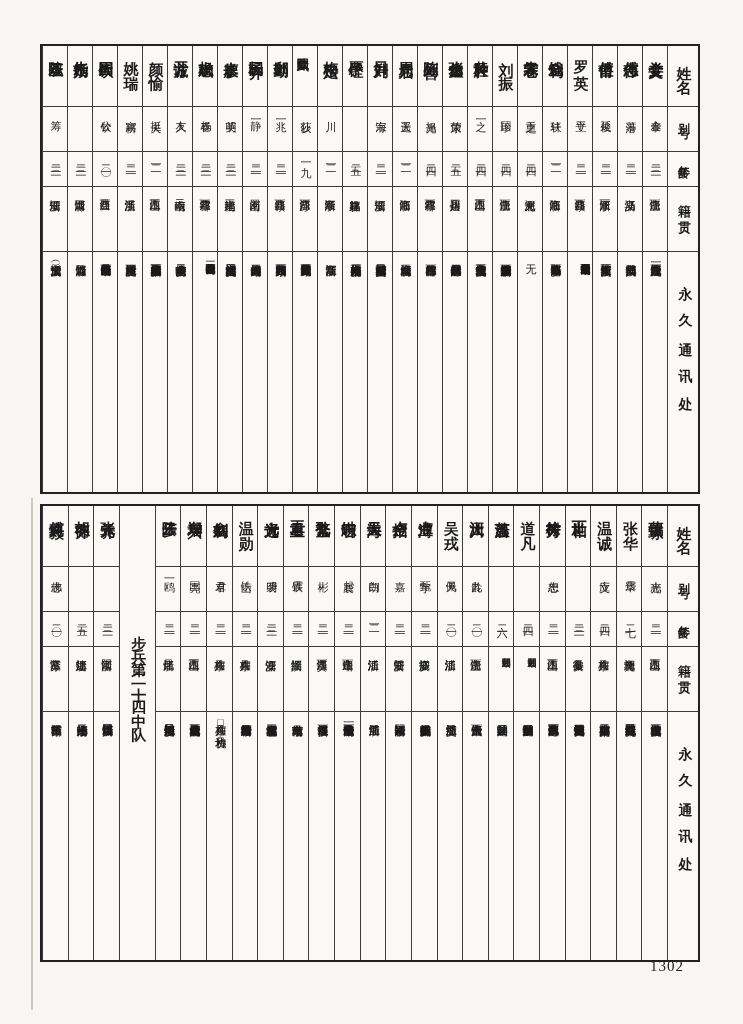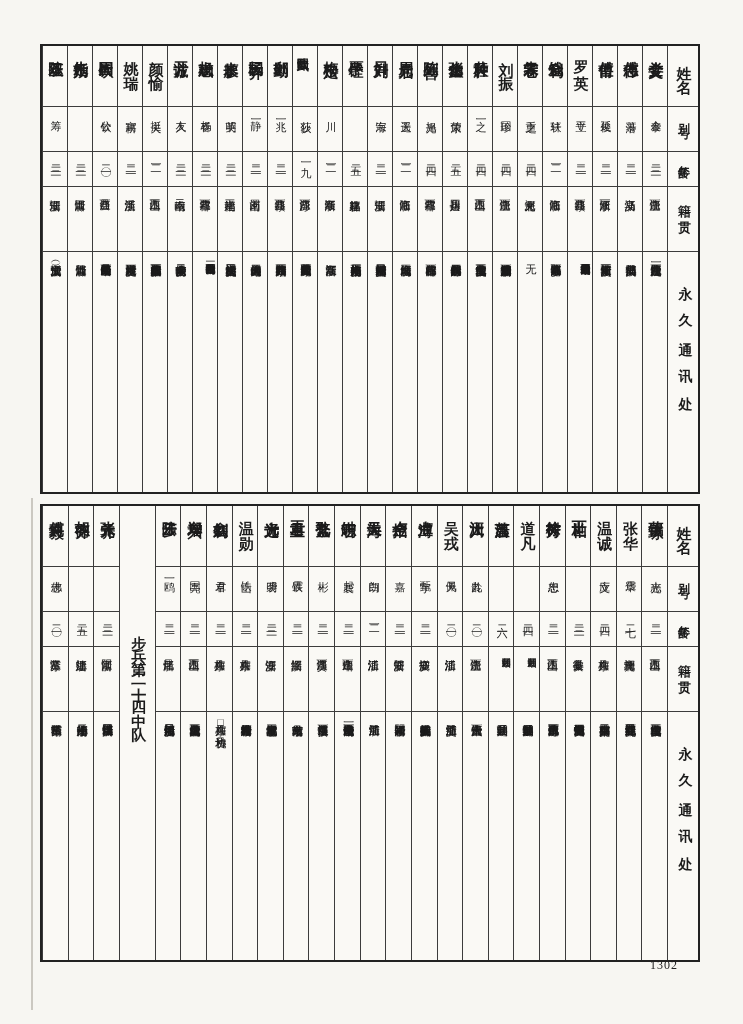--- a/index.html
+++ b/index.html
@@ -41,21 +41,21 @@
   .addr.tinyaddr{font-size:10px;line-height:11px;padding-right:1px;}
   #table-bottom .addr{height:248px;}
   
   .hc{font-weight:bold;}
   .hc.name{letter-spacing:14px;padding-top:8px;padding-right:7px;}
   .hc.alias{font-size:12px;letter-spacing:6px;padding-top:6px;padding-right:8px;}
   .hc.age{font-size:12px;letter-spacing:2px;padding-top:3px;padding-right:8px;}
   .hc.native{font-size:13px;letter-spacing:16px;padding-top:8px;padding-right:8px;}
   .hc.addr{font-size:14px;letter-spacing:28px;padding-top:22px;padding-right:7px;}
   .spine{position:absolute;left:31px;top:498px;height:512px;width:2px;background:#cbc8c1;}
-  .pageno{position:absolute;left:650px;top:958px;font-size:12px;letter-spacing:1px;color:#222;}
+  .pageno{position:absolute;left:650px;top:958px;font-size:15px;letter-spacing:1px;color:#222;}
 </style>
 </head>
 <body>
 
 <div class="spine"></div>
 
 <div class="htable" id="table-top">
   <div class="hcol">
     <div class="c name hc">姓名</div>
     <div class="c alias hc">别号</div>

